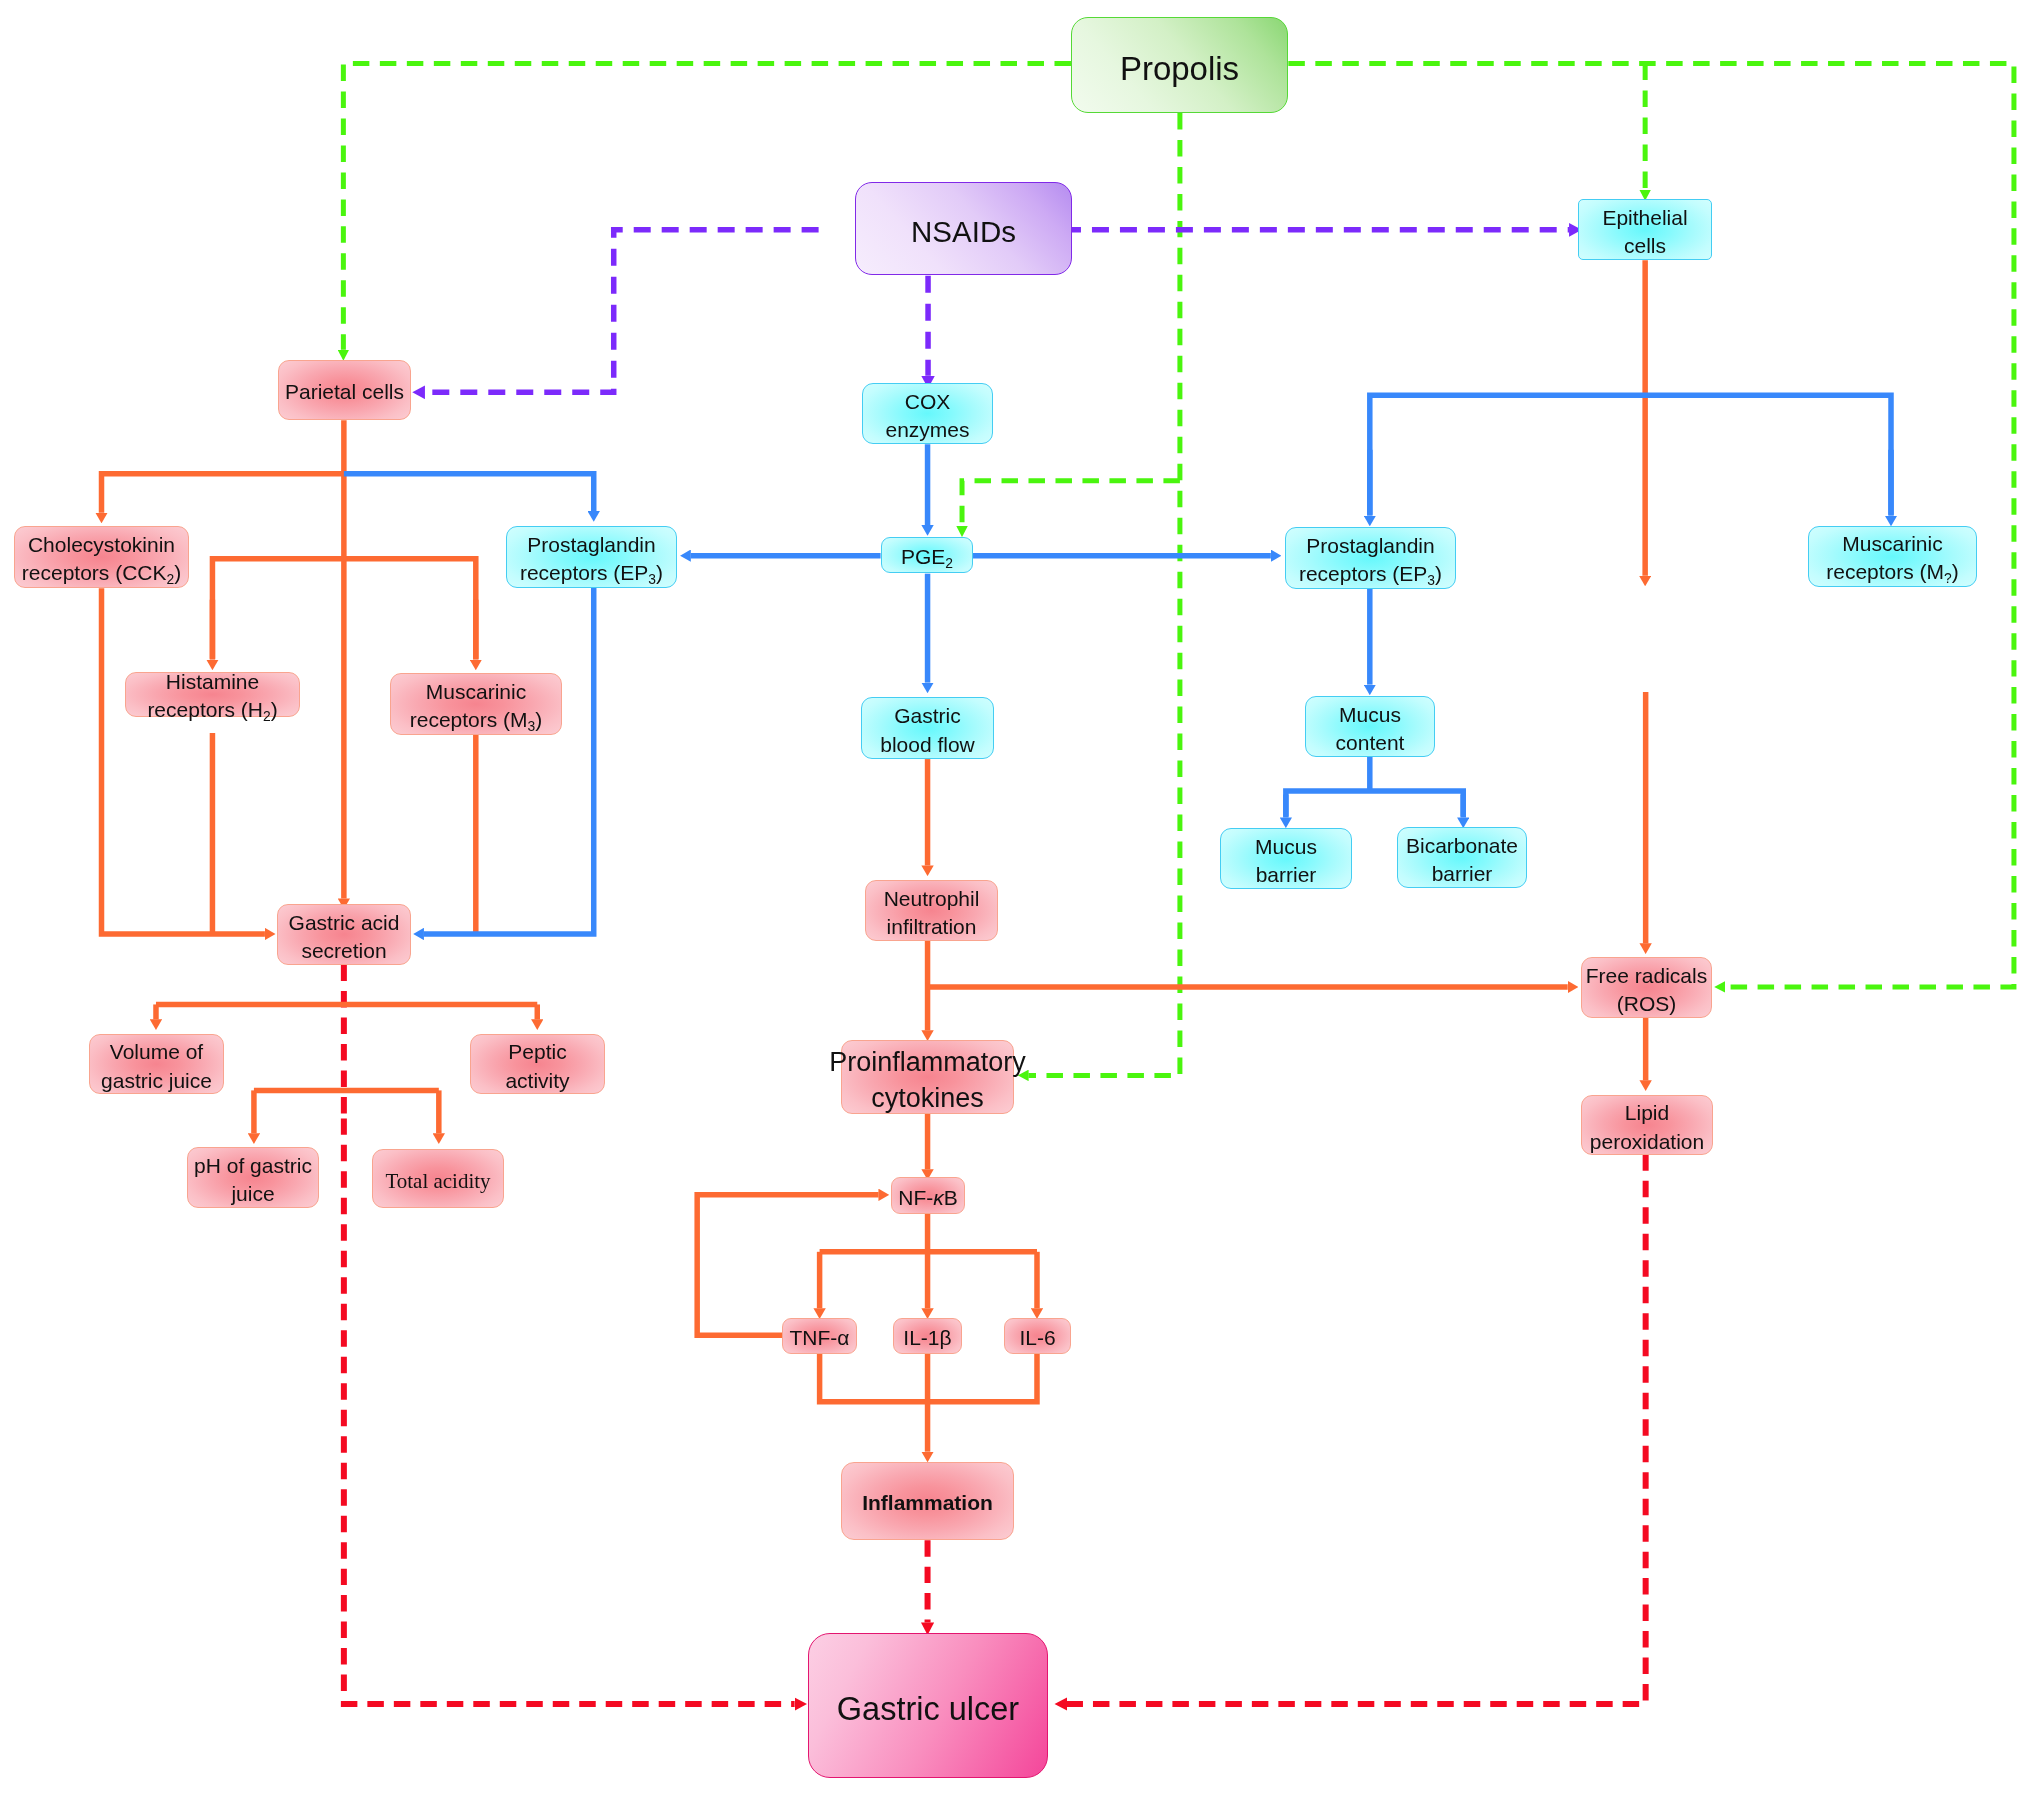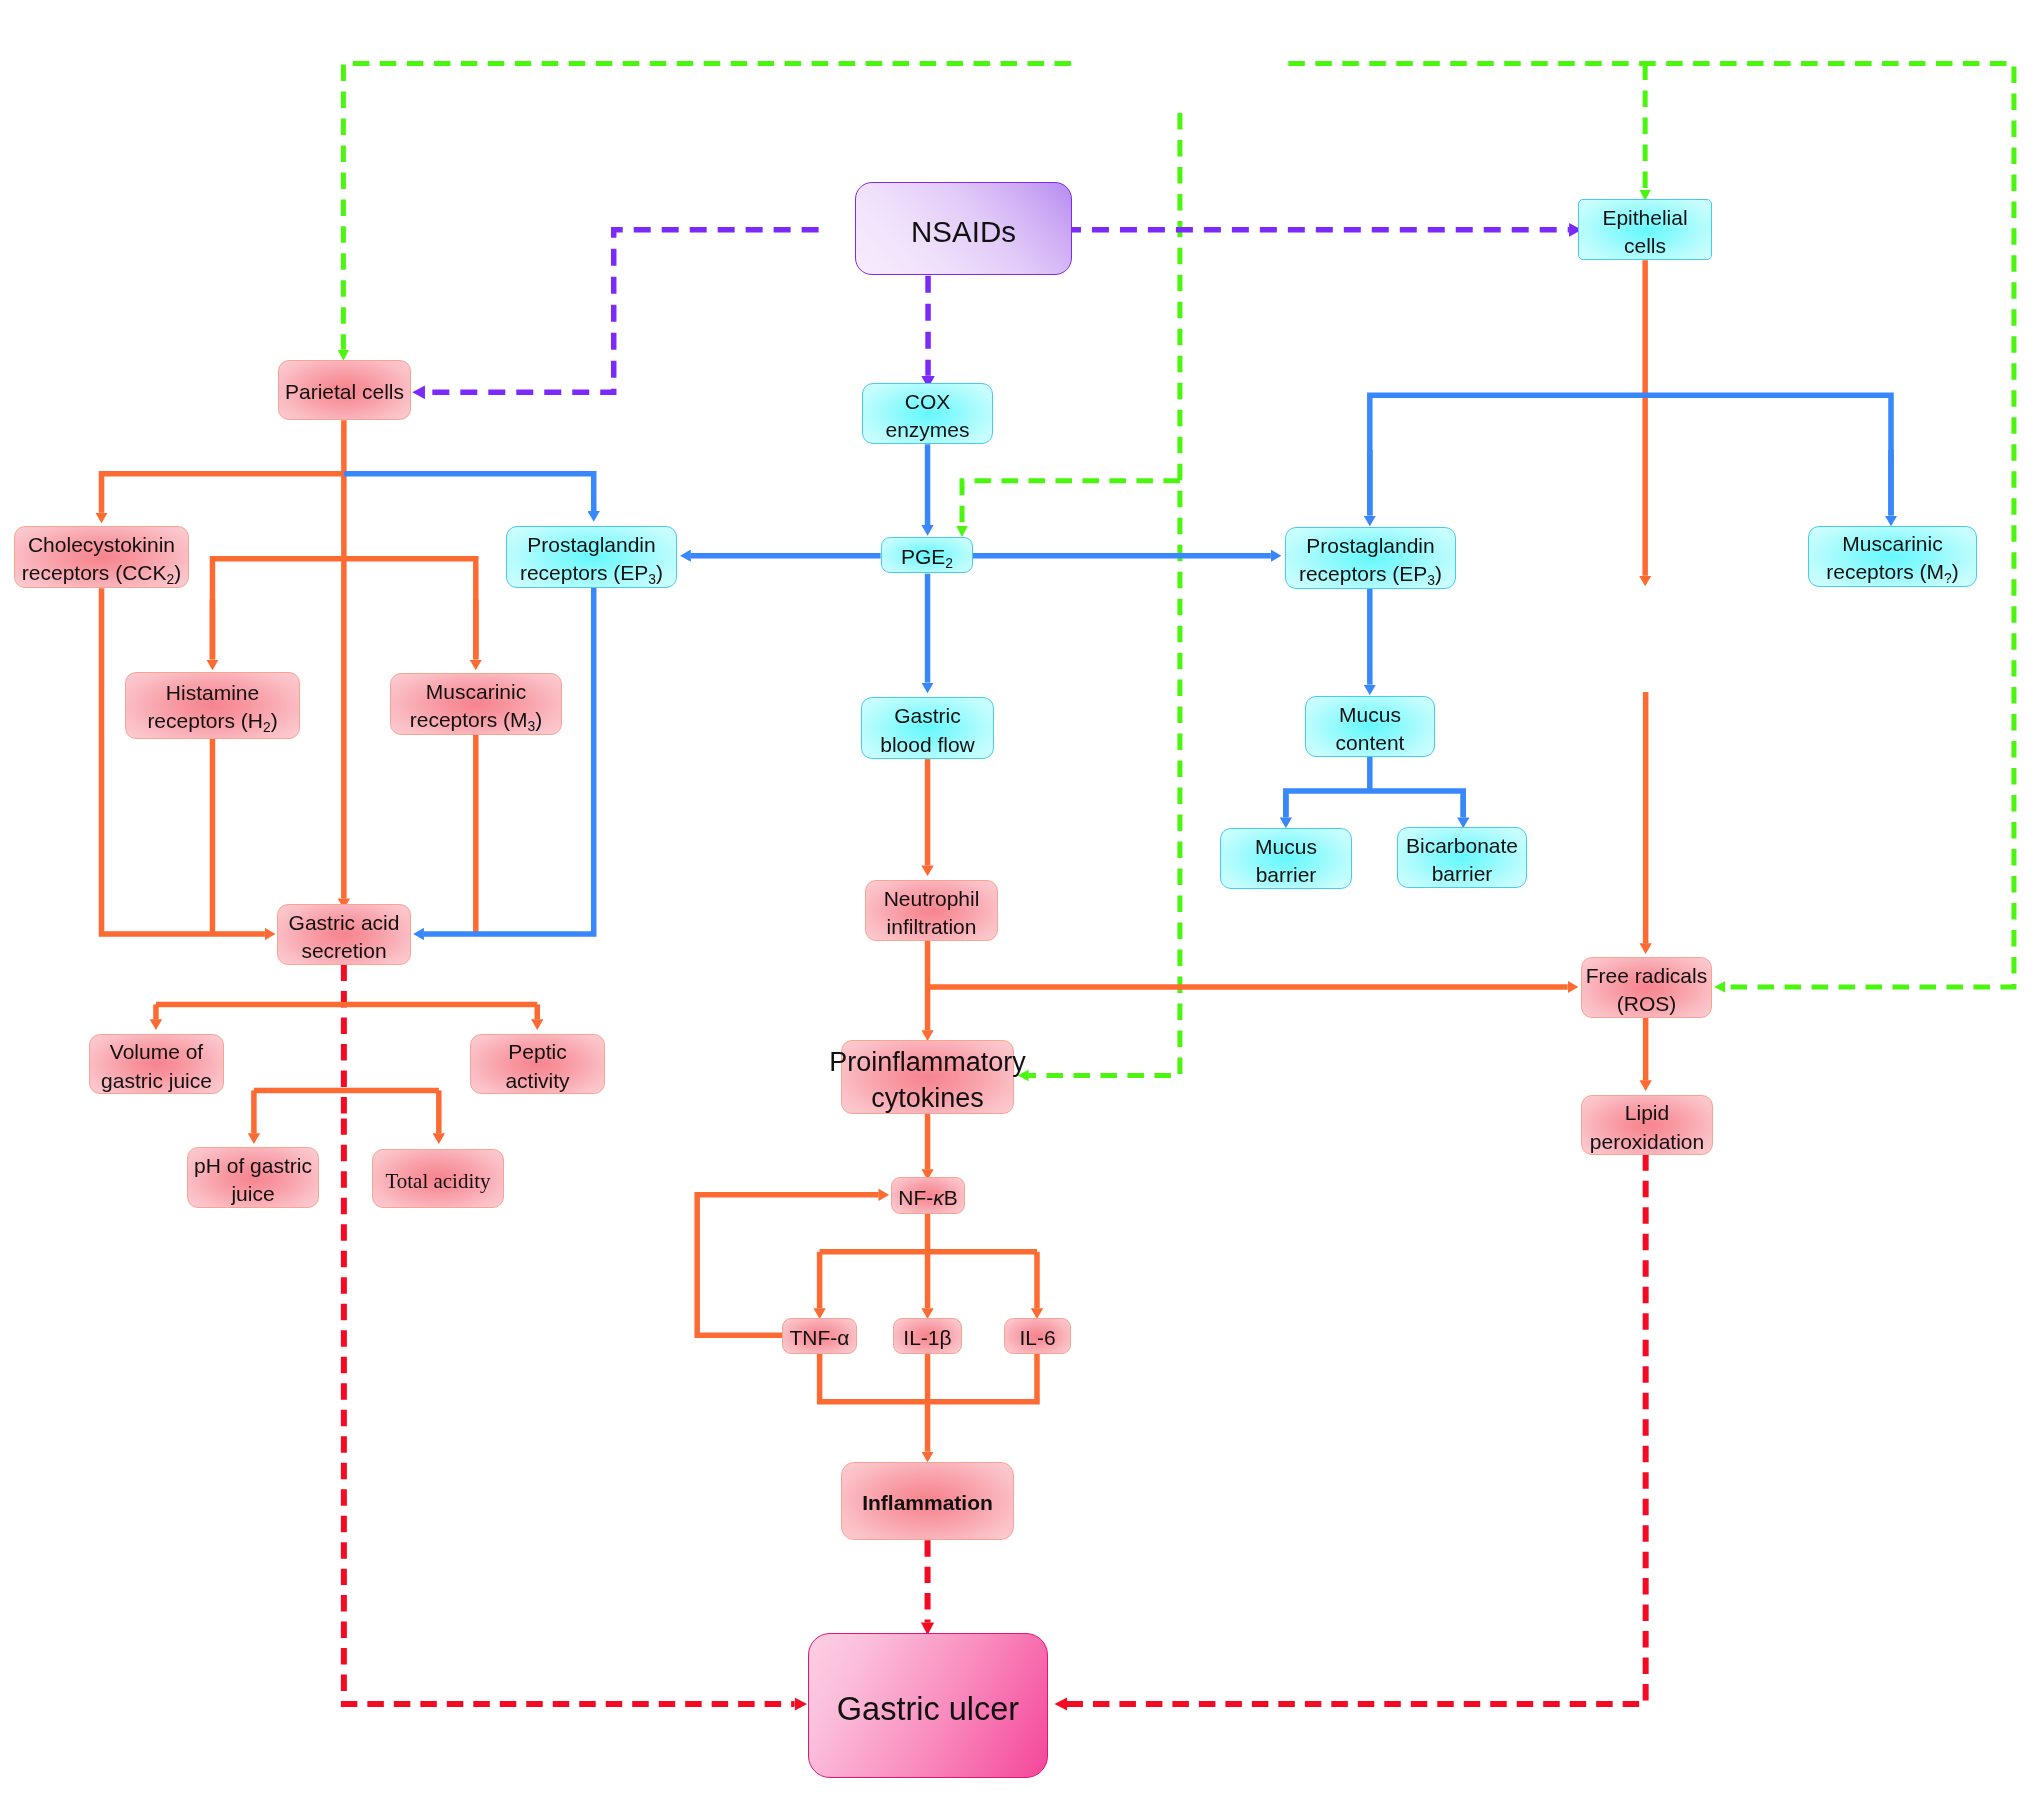--- a/index.html
+++ b/index.html
@@ -94,20 +94,23 @@
   <path d="M1640 2505 L2075 2505" fill="none" stroke="#fd6a32" stroke-width="11"></path>
   <path d="M1640 2505 L1640 2618" fill="none" stroke="#fd6a32" stroke-width="11" marker-end="url(#arrow-orange)"></path>
   <path d="M2075 2505 L2075 2618" fill="none" stroke="#fd6a32" stroke-width="11" marker-end="url(#arrow-orange)"></path>
   <path d="M1565 2672 L1395 2672 L1395 2391 L1758 2391" fill="none" stroke="#fd6a32" stroke-width="11" marker-end="url(#arrow-orange)"></path>
   <path d="M1640 2708 L1640 2805 L2075 2805 L2075 2708" fill="none" stroke="#fd6a32" stroke-width="11"></path>
   <path d="M1856 2708 L1856 2905" fill="none" stroke="#fd6a32" stroke-width="11" marker-end="url(#arrow-orange)"></path>
   <path d="M1856 3082 L1856 3247" fill="none" stroke="#f40a22" stroke-width="12" stroke-dasharray="33 20" marker-end="url(#arrow-red)"></path>
   <path d="M688 2238 L688 3410 L1590 3410" fill="none" stroke="#f40a22" stroke-width="12" stroke-dasharray="33 20" marker-end="url(#arrow-red)"></path>
 
 </svg>
+<div class="node n-green" style="left:1071px;top:17px;width:217px;height:96px;font-size:33px;border-radius:17px;">
+  <div class="ln"><span>Propolis</span></div>
+</div>
 <div class="node n-purple" style="left:819px;top:182px;width:217px;height:93px;font-size:29.5px;border-radius:17px;">
   <div class="ln"><span>NSAIDs</span></div>
 </div>
 <div class="node n-cyan" style="left:1578px;top:199px;width:134px;height:61px;font-size:21px;border-radius:5px;">
   <div class="ln"><span>Epithelial</span></div>
   <div class="ln"><span>cells</span></div>
 </div>
 <div class="node n-pink" style="left:278px;top:360px;width:133px;height:60px;font-size:21px;border-radius:11px;">
   <div class="ln"><span>Parietal cells</span></div>
 </div>
@@ -127,21 +130,21 @@
   <div class="ln"><span>PGE</span><sub>2</sub></div>
 </div>
 <div class="node n-cyan" style="left:1285px;top:527px;width:171px;height:62px;font-size:21px;border-radius:11px;">
   <div class="ln"><span>Prostaglandin</span></div>
   <div class="ln"><span>receptors (EP</span><sub>3</sub><span>)</span></div>
 </div>
 <div class="node n-cyan" style="left:1808px;top:526px;width:169px;height:61px;font-size:21px;border-radius:11px;">
   <div class="ln"><span>Muscarinic</span></div>
   <div class="ln"><span>receptors (M</span><sub>?</sub><span>)</span></div>
 </div>
-<div class="node n-pink" style="left:125px;top:672px;width:175px;height:67px;font-size:21px;border-radius:11px;">
+<div class="node n-pink" style="left:125px;top:672px;width:175px;height:45px;font-size:21px;border-radius:11px;">
   <div class="ln"><span>Histamine</span></div>
   <div class="ln"><span>receptors (H</span><sub>2</sub><span>)</span></div>
 </div>
 <div class="node n-pink" style="left:390px;top:673px;width:172px;height:62px;font-size:21px;border-radius:11px;">
   <div class="ln"><span>Muscarinic</span></div>
   <div class="ln"><span>receptors (M</span><sub>3</sub><span>)</span></div>
 </div>
 <div class="node n-cyan" style="left:861px;top:697px;width:133px;height:62px;font-size:21px;border-radius:11px;">
   <div class="ln"><span>Gastric</span></div>
   <div class="ln"><span>blood flow</span></div>

